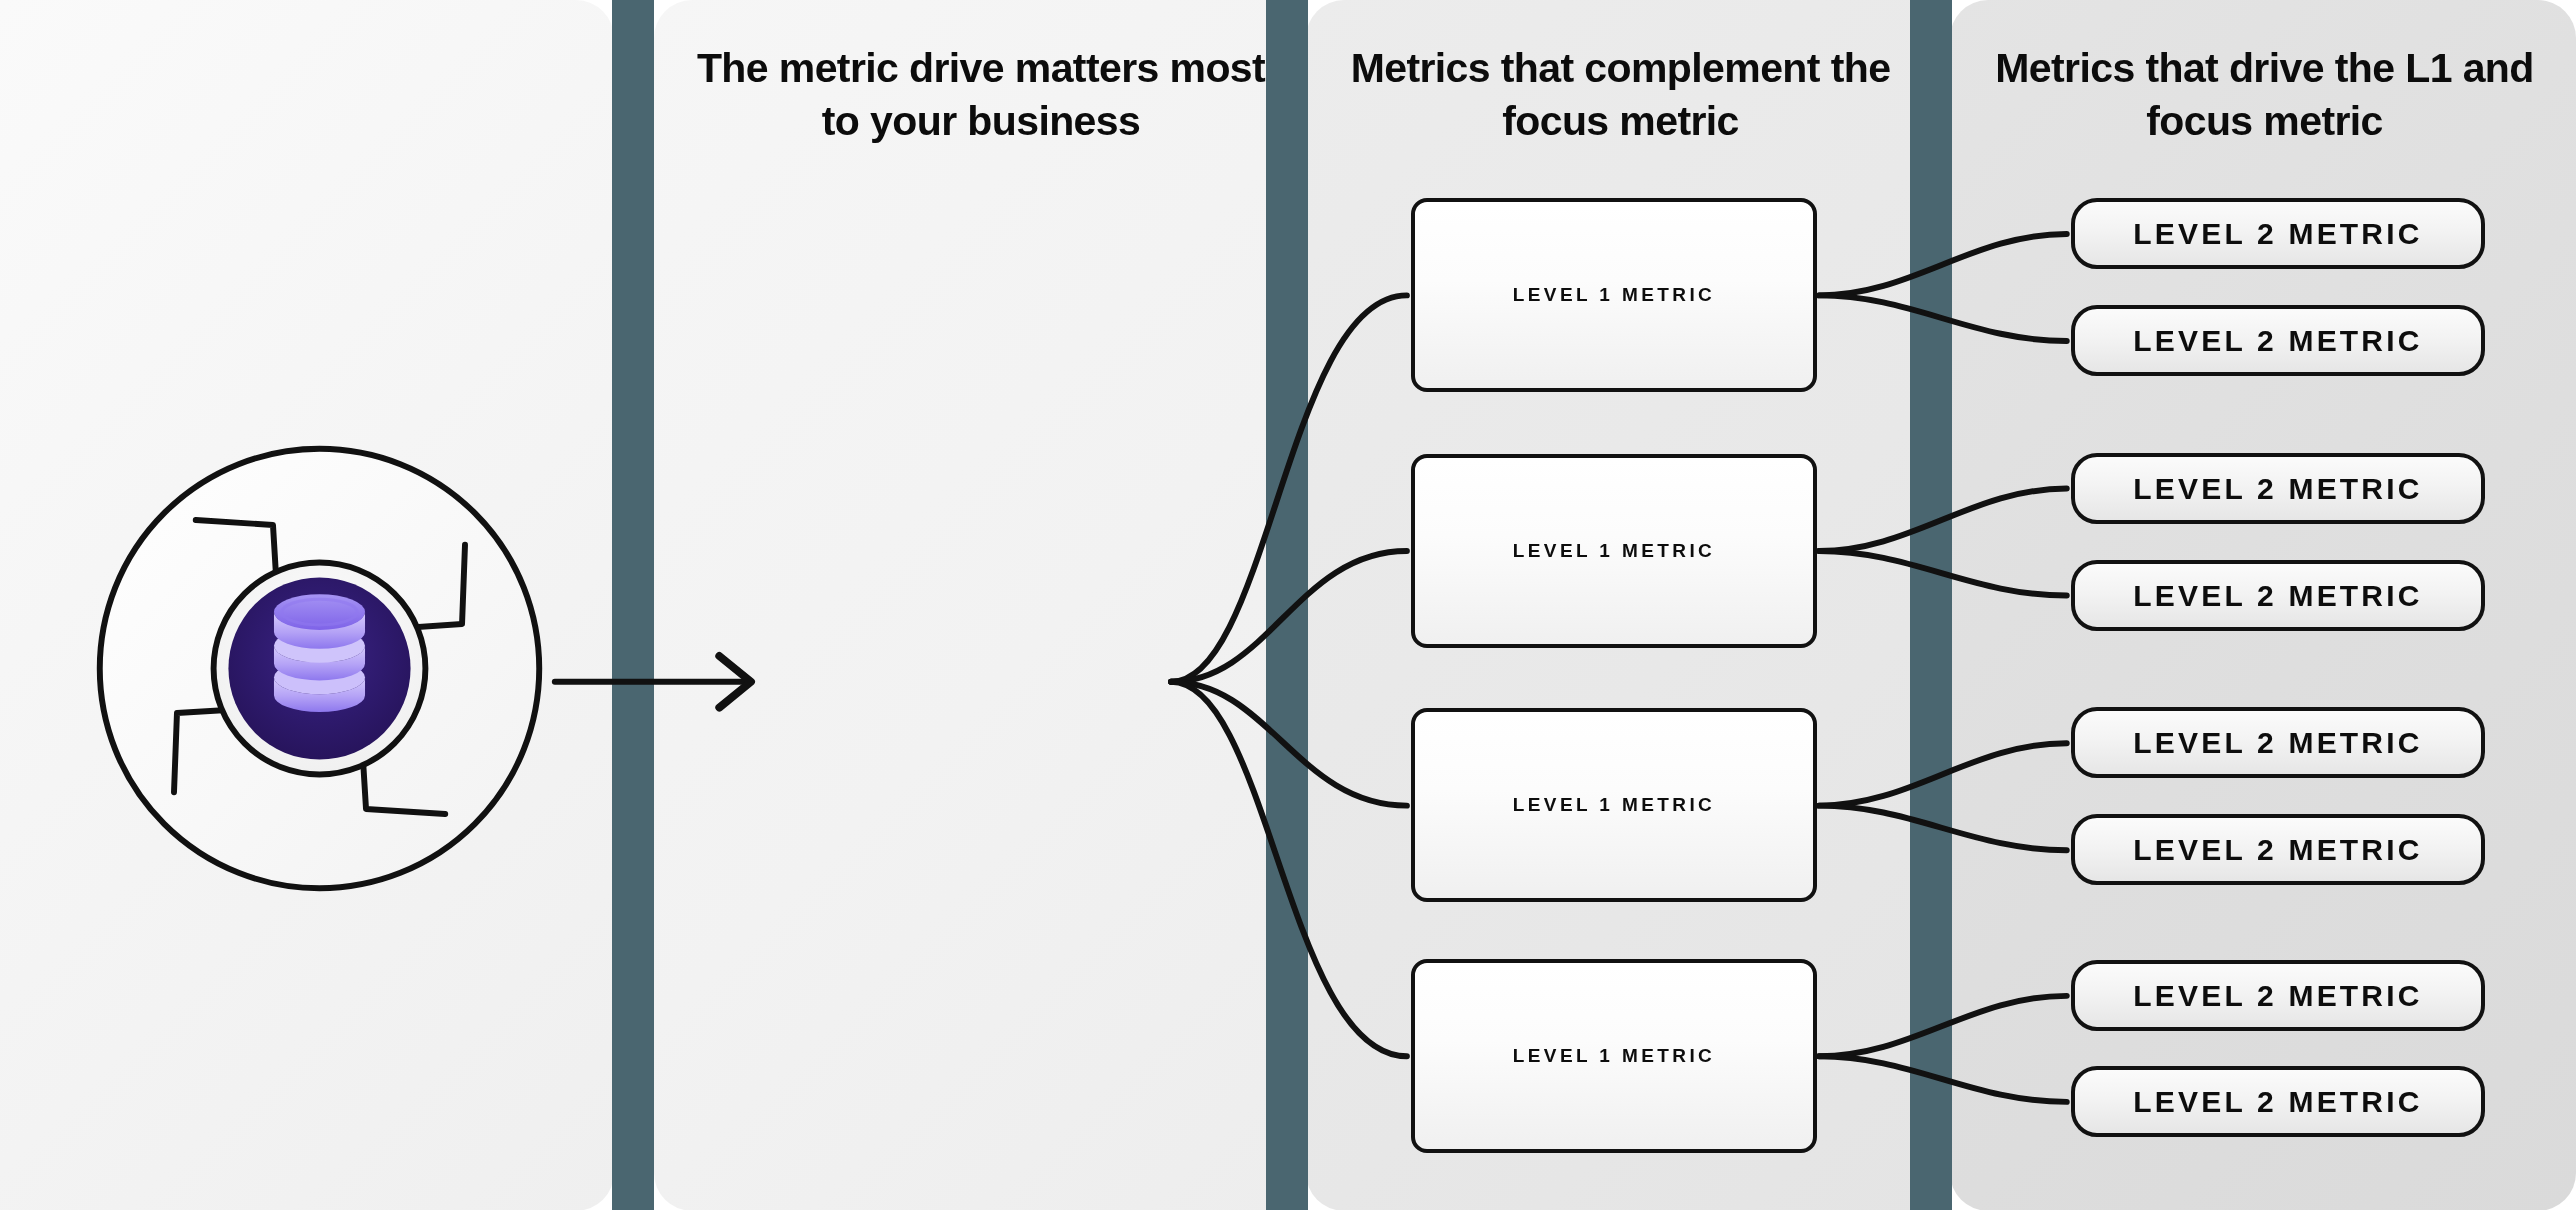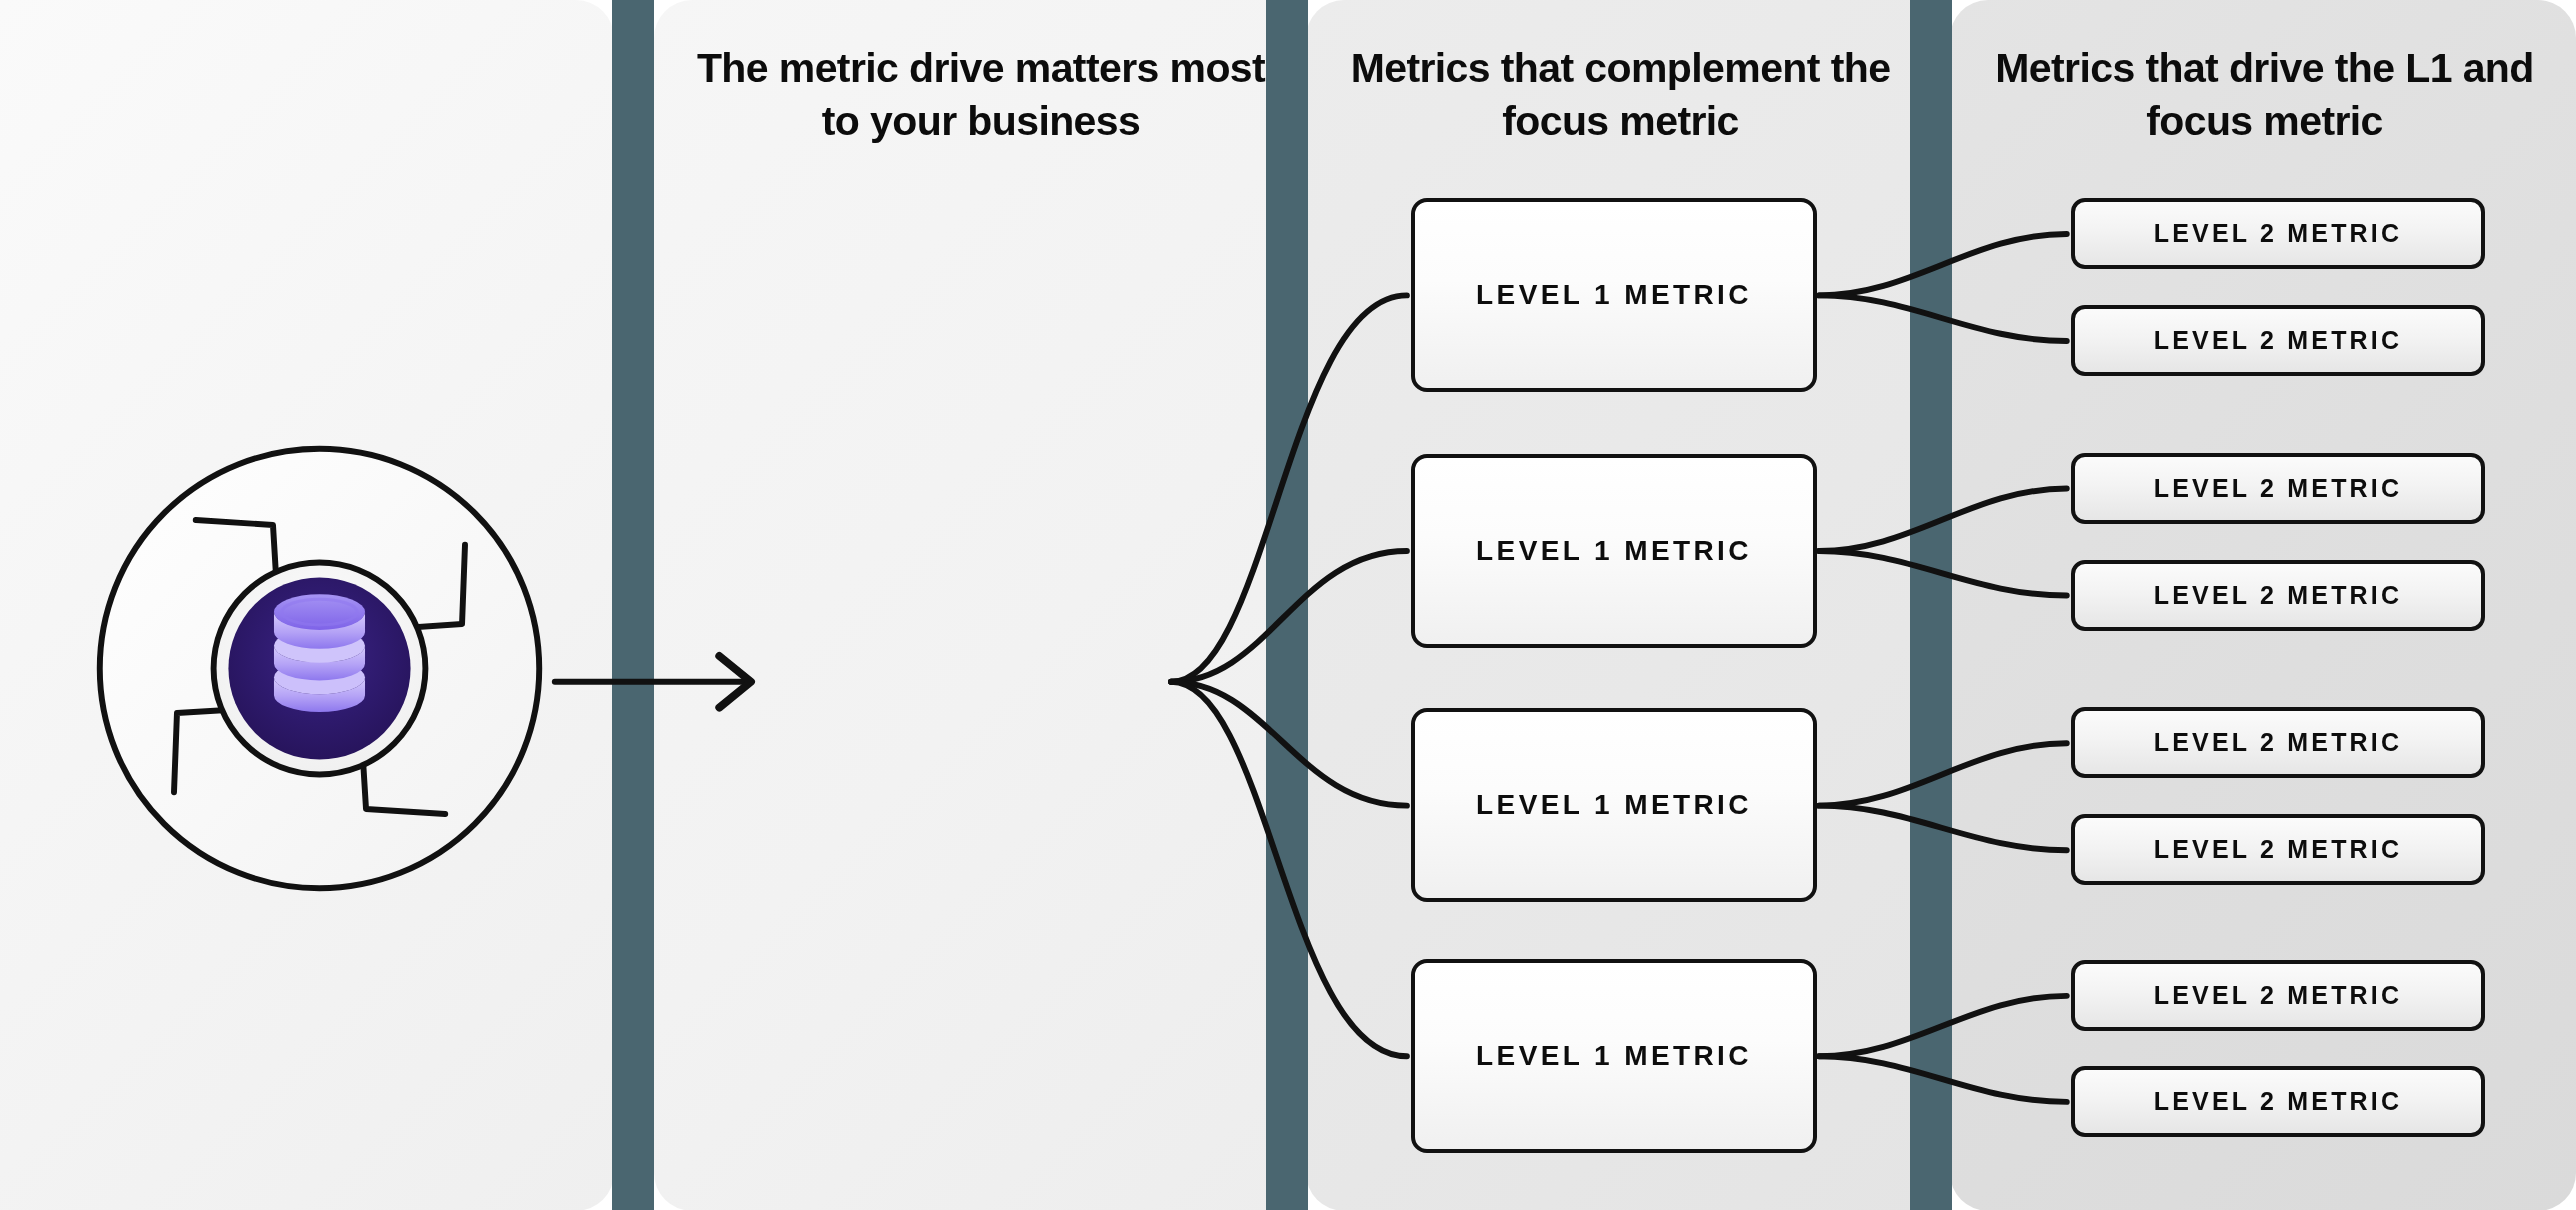--- a/index.html
+++ b/index.html
@@ -127,31 +127,31 @@
     position: absolute;
     z-index: 11;
     display: flex;
     align-items: center;
     justify-content: center;
     border: 4px solid #111111;
     border-radius: 16px;
     background: linear-gradient(180deg, #ffffff 0%, #fcfcfc 42%, #f0f0f0 100%);
     color: #0d0d0d;
     font-weight: 700;
-    font-size: 28px;
+    font-size: 19px;
     letter-spacing: 3.4px;
     font-family: "Liberation Sans", sans-serif;
     white-space: nowrap;
   }
 
   .node.level2 {
     border-width: 4px;
-    border-radius: 14px;
+    border-radius: 26px;
     background: linear-gradient(180deg, #fbfbfb 0%, #f3f3f3 45%, #e6e6e6 100%);
-    font-size: 25px;
+    font-size: 30px;
     letter-spacing: 3.2px;
   }
 
   #focus-node {
     left: 761px;
     top: 591px;
     width: 408px;
     height: 178px;
   }
 

